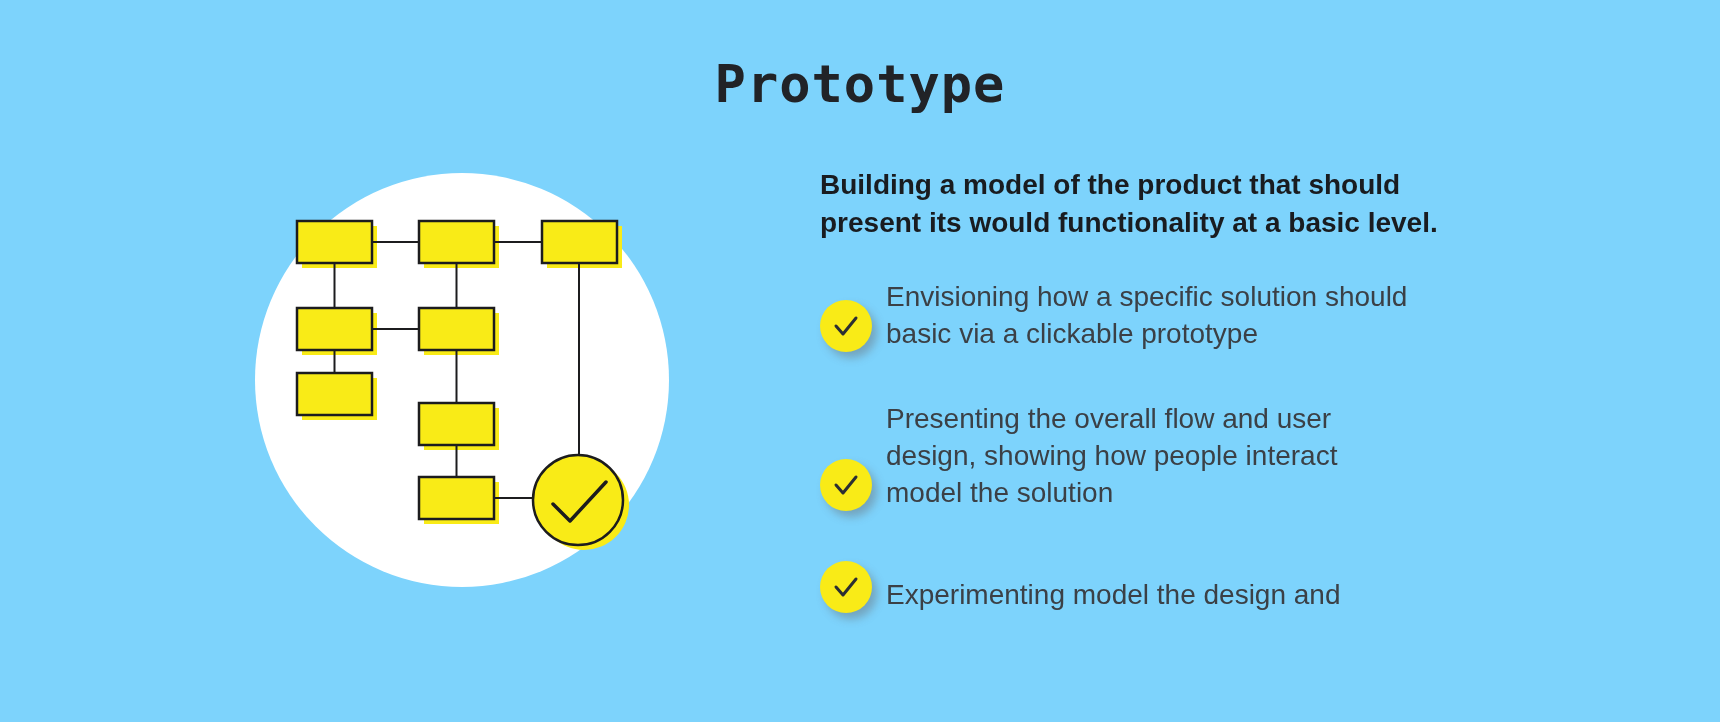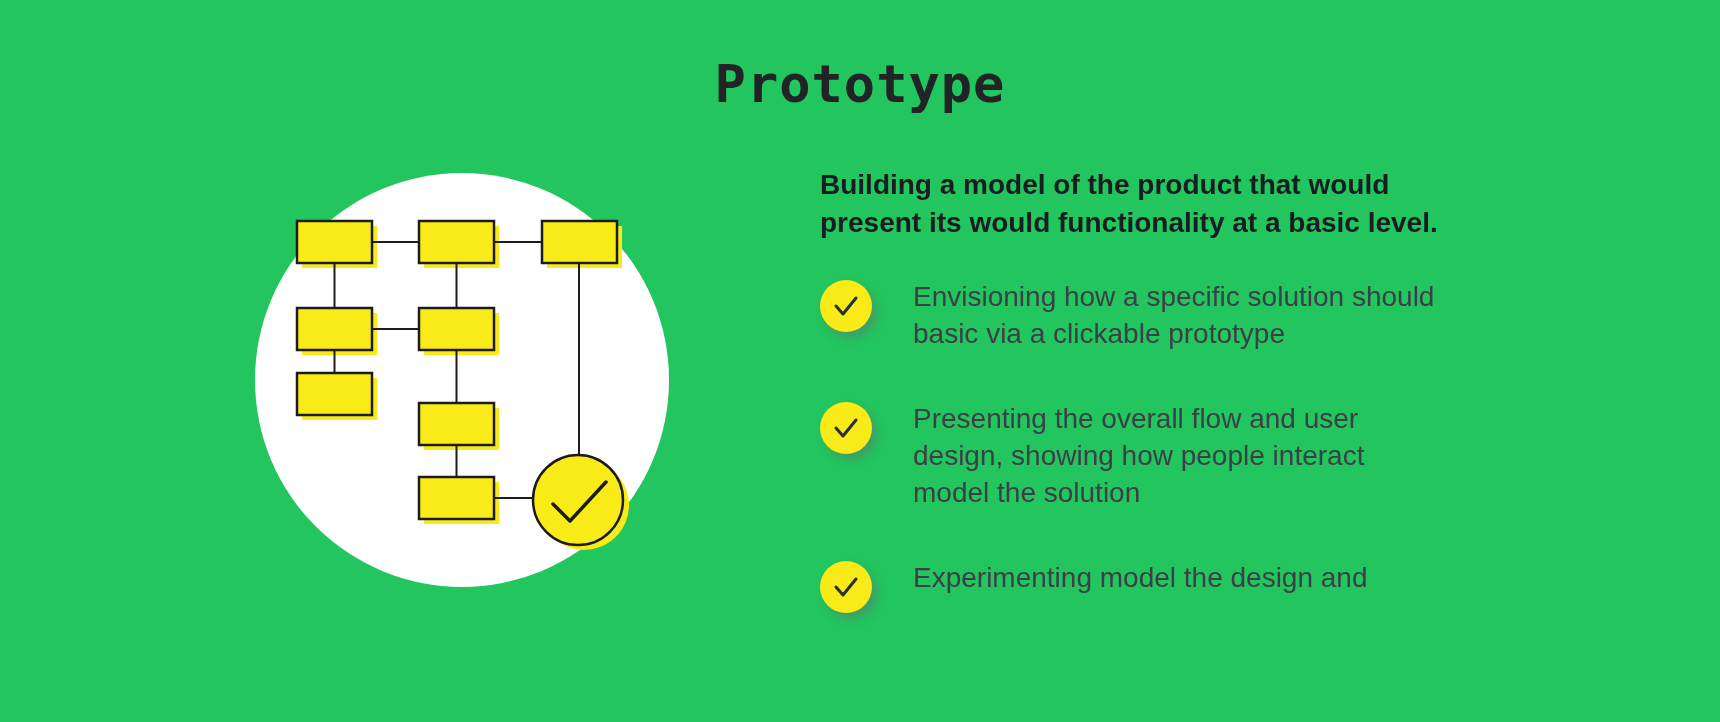--- a/index.html
+++ b/index.html
@@ -3,21 +3,21 @@
 <meta charset="utf-8">
 <style>
   * { margin: 0; padding: 0; box-sizing: border-box; }
   html, body { background: #f3f4f6; }
   body { font-family: "Liberation Sans", sans-serif; }
 
   .canvas {
     position: relative;
     width: 1720px;
     height: 722px;
-    background: #22c55e;
+    background: #7dd3fc;
     overflow: hidden;
   }
 
   .page-title {
     position: absolute;
     top: 52px;
     left: 0;
     width: 100%;
     text-align: center;
     font-family: "DejaVu Sans Mono", monospace;
@@ -52,22 +52,22 @@
   }
 
   .bullets {
     display: flex;
     flex-direction: column;
     gap: 48px;
   }
 
   .bullet-row {
     display: flex;
-    align-items: flex-start;
-    gap: 41px;
+    align-items: flex-end;
+    gap: 14px;
   }
 
   .check-badge {
     flex: 0 0 auto;
     width: 52px;
     height: 52px;
     border-radius: 50%;
     background: #f9eb17;
     box-shadow: 5px 6px 8px rgba(105, 108, 115, 0.45);
     display: flex;
@@ -131,21 +131,21 @@
 
     <g>
       <circle cx="323" cy="327" r="45" fill="#f9eb17" stroke="#1c1c1e" stroke-width="2.5"></circle>
       <polyline points="298,331 315,348 351,309" fill="none" stroke="#1c1c1e" stroke-width="3.5" stroke-linecap="round" stroke-linejoin="round"></polyline>
     </g>
   </svg>
 
   <div class="content">
 
     <p class="intro">
-      <span>Building a model of the product that would</span><br>
+      <span>Building a model of the product that should</span><br>
       <span>present its would functionality at a basic level.</span>
     </p>
 
     <div class="bullets">
 
       <div class="bullet-row">
         <span class="check-badge">
           <svg width="30" height="26" viewBox="0 0 30 26" aria-hidden="true">
             <polyline points="5,13 12,21 25,5" fill="none" stroke="#2b2e33" stroke-width="3" stroke-linecap="round" stroke-linejoin="round"></polyline>
           </svg>

